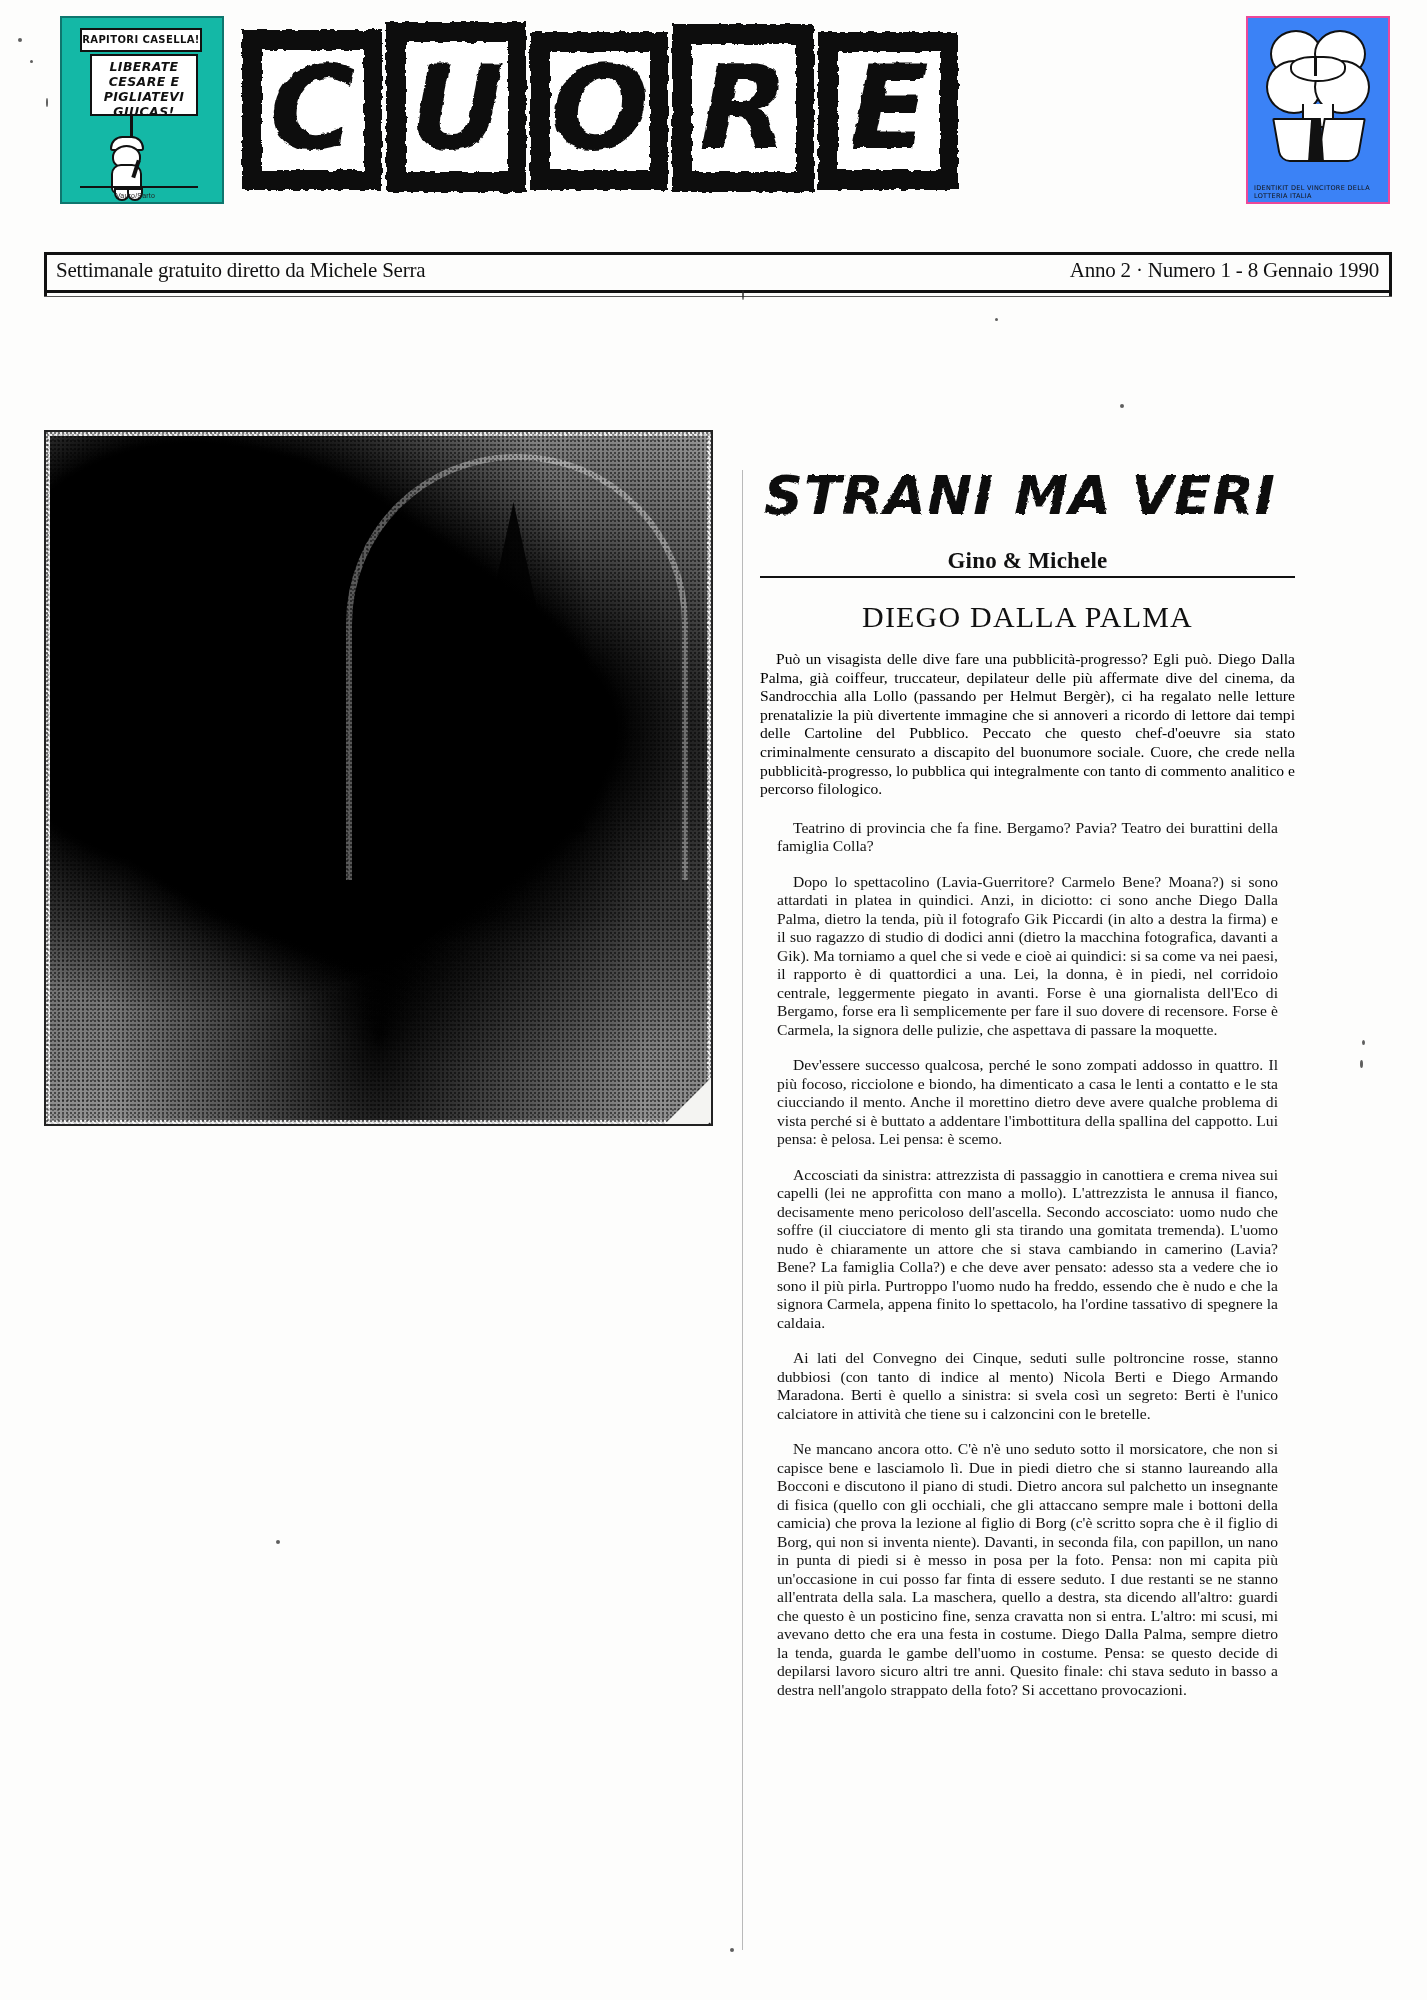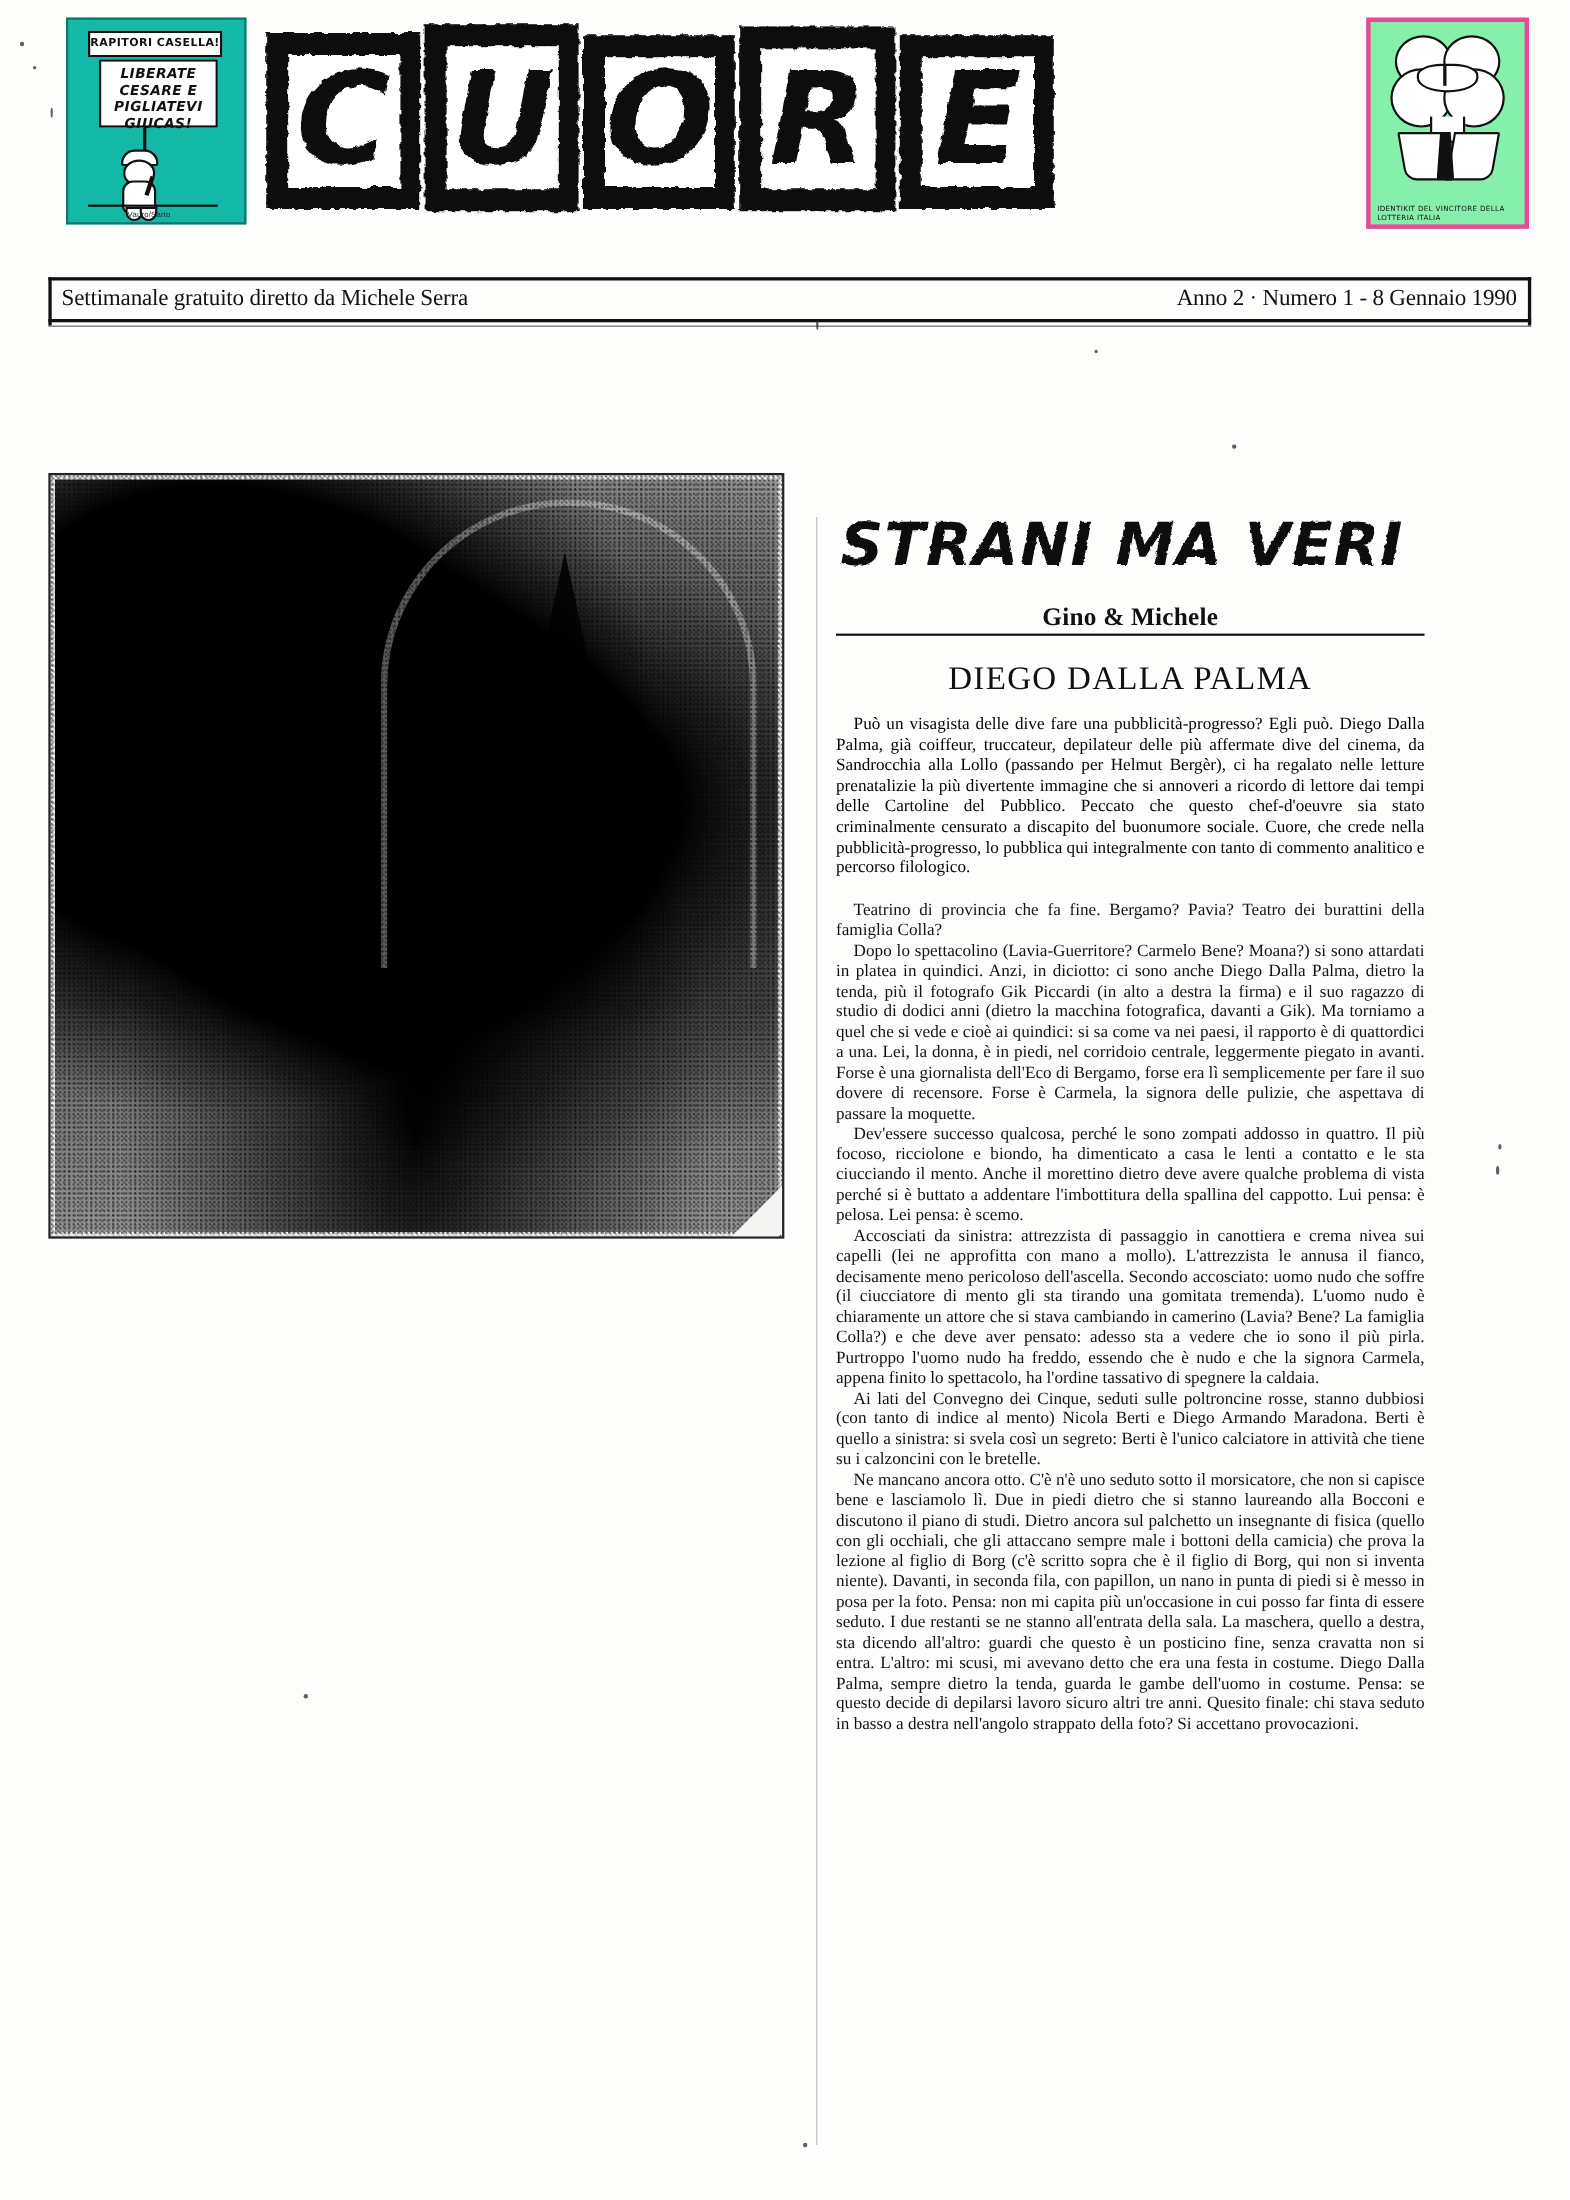--- a/index.html
+++ b/index.html
@@ -48,22 +48,22 @@
     border: 2px solid #0f766e;
     background: #14b8a6;
     overflow: hidden;
   }
   .mast-right-box {
     position: absolute;
     right: 2px;
     top: 4px;
     width: 140px;
     height: 184px;
-    border: 4px solid #ec4899;
-    background: #86efac;
+    border: 2px solid #ec4899;
+    background: #3b82f6;
     overflow: hidden;
   }
   .placard {
     position: absolute;
     border: 2px solid #111;
     background: #fff;
     font-family: "DejaVu Sans", sans-serif;
     font-weight: 700;
     text-align: center;
     color: #111;
@@ -342,21 +342,21 @@
     margin-top: 20px;
     font-family: "Liberation Serif", serif;
     font-size: 15.6px;
     line-height: 18.5px;
     text-align: justify;
     color: #111;
     -webkit-hyphens: auto;
     hyphens: auto;
   }
   .body-block p {
-    margin: 0;
+    margin: 17px;
     text-indent: 16px;
   }
 </style>
 </head>
 <body>
 
 <div class="page">
 
   <div class="masthead">
 

